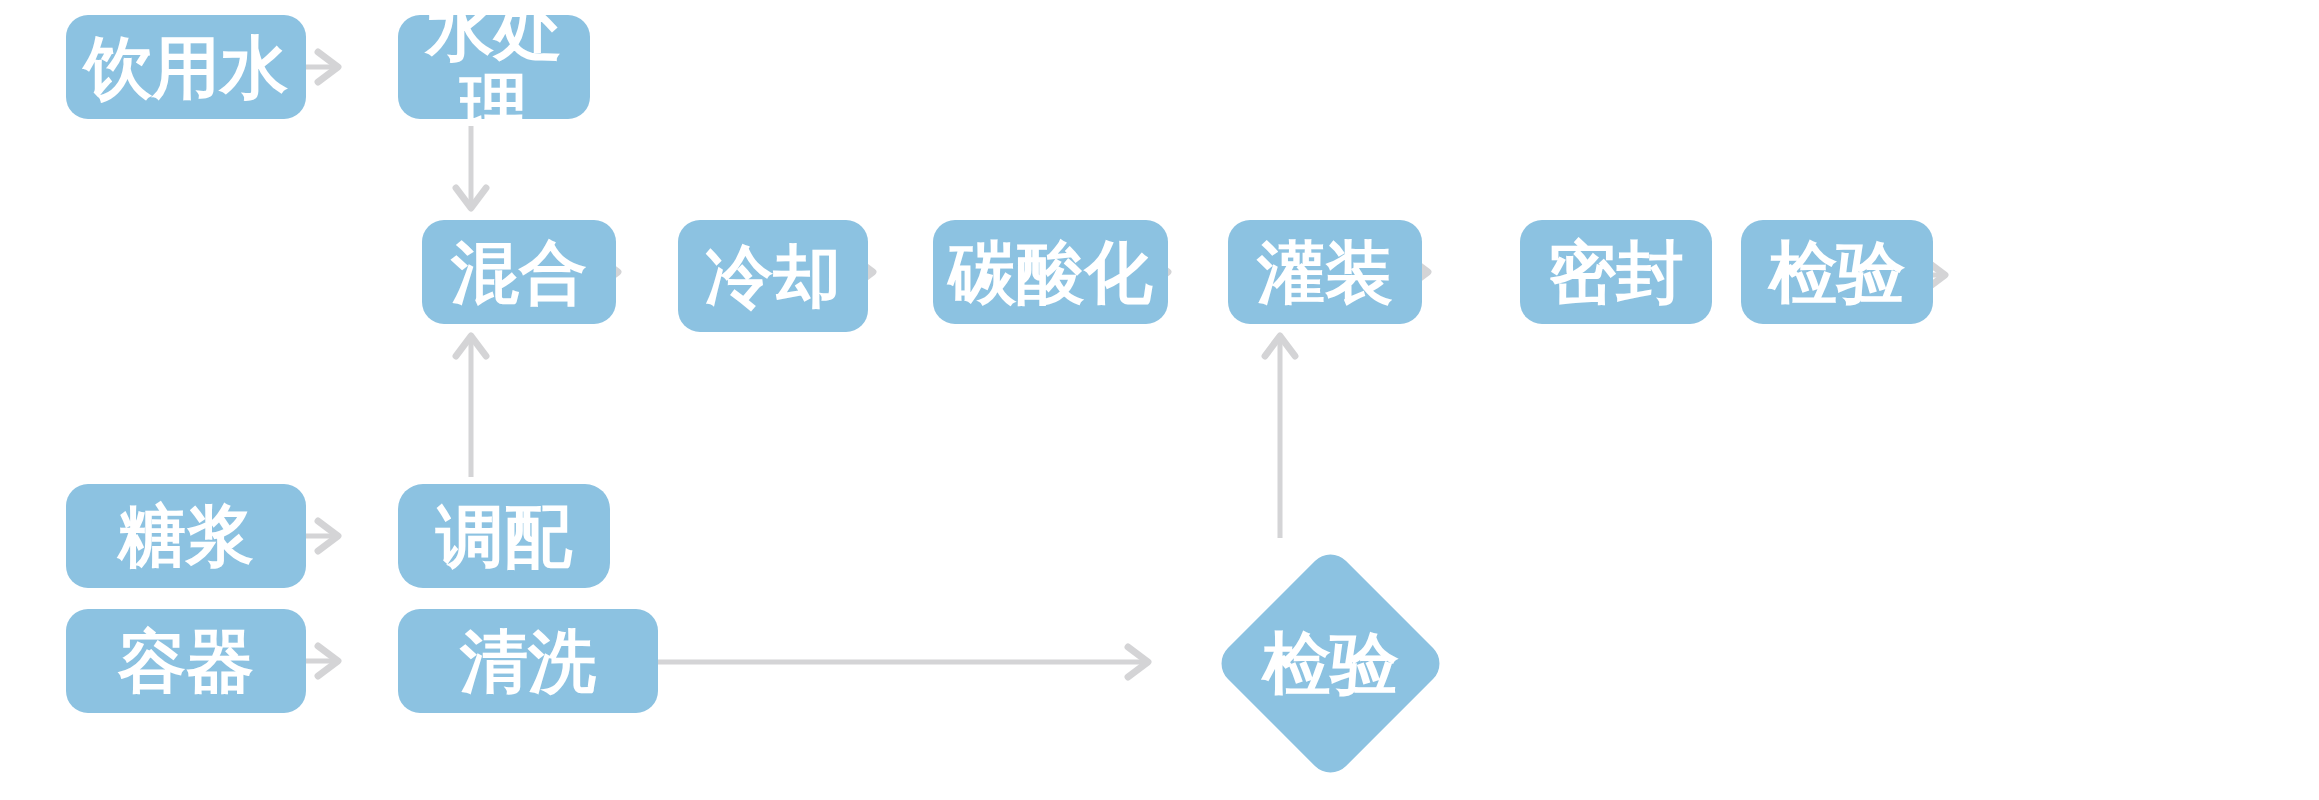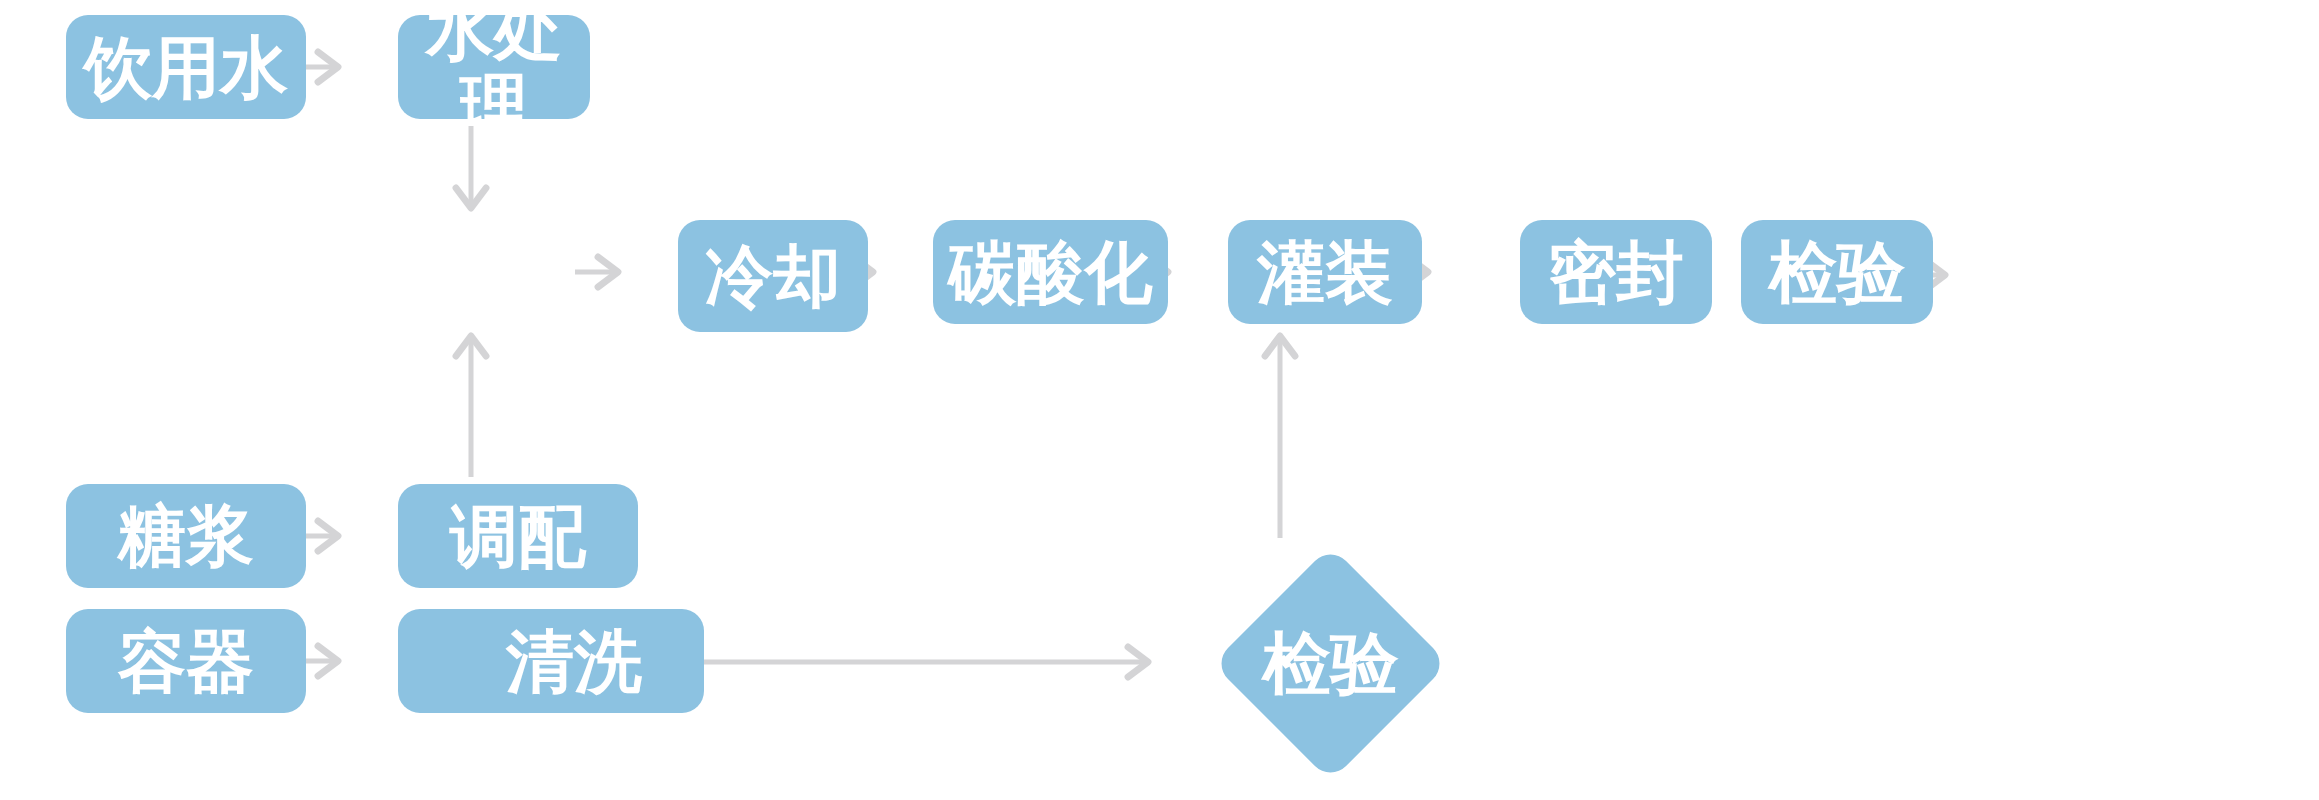--- a/index.html
+++ b/index.html
@@ -76,45 +76,48 @@
         <line x1="1280" y1="538" x2="1280" y2="336" stroke="#D4D4D6" stroke-width="5" stroke-linecap="butt" marker-end="url(#arrowhead)"></line>
       </g>
   </svg>
   <div id="nodes-layer">
       <div class="node rect" style="left: 18px; top: 15px; width: 240px; height: 104px;">
         <div class="label">饮用水</div>
       </div>
       <div class="node rect" style="left: 350px; top: 15px; width: 192px; height: 104px;">
         <div class="label">水处理</div>
       </div>
+      <div class="node rect" style="left: 374px; top: 220px; width: 194px; height: 104px;">
+        <div class="label">混合</div>
+      </div>
       <div class="node rect" style="left: 630px; top: 220px; width: 190px; height: 112px;">
         <div class="label">冷却</div>
       </div>
       <div class="node rect" style="left: 885px; top: 220px; width: 235px; height: 104px;">
         <div class="label">碳酸化</div>
       </div>
       <div class="node rect" style="left: 1180px; top: 220px; width: 194px; height: 104px;">
         <div class="label">灌装</div>
       </div>
       <div class="node rect" style="left: 1472px; top: 220px; width: 192px; height: 104px;">
         <div class="label">密封</div>
       </div>
       <div class="node rect" style="left: 1693px; top: 220px; width: 192px; height: 104px;">
         <div class="label">检验</div>
       </div>
       <div class="node rect" style="left: 18px; top: 484px; width: 240px; height: 104px; font-family: Liberation Serif, serif;">
         <div class="label">糖浆</div>
       </div>
-      <div class="node rect" style="left: 350px; top: 484px; width: 240px; height: 104px;">
+      <div class="node rect" style="left: 350px; top: 484px; width: 212px; height: 104px; border-radius: 25px;">
         <div class="label">调配</div>
       </div>
       <div class="node rect" style="left: 18px; top: 609px; width: 240px; height: 104px;">
         <div class="label">容器</div>
       </div>
-      <div class="node rect" style="left: 350px; top: 609px; width: 260px; height: 104px; padding-left: 46px;">
+      <div class="node rect" style="left: 350px; top: 609px; width: 260px; height: 104px;">
         <div class="label">清洗</div>
       </div>
       <div class="node diamond" style="left: 1160px; top: 545px; width: 245px; height: 236px;">
         <div class="diamond-shape" style="width: 167px; height: 167px; border-radius: 22px;"></div>
         <div class="label">检验</div>
       </div>
     </div>
 </div>
 
 </body></html>

